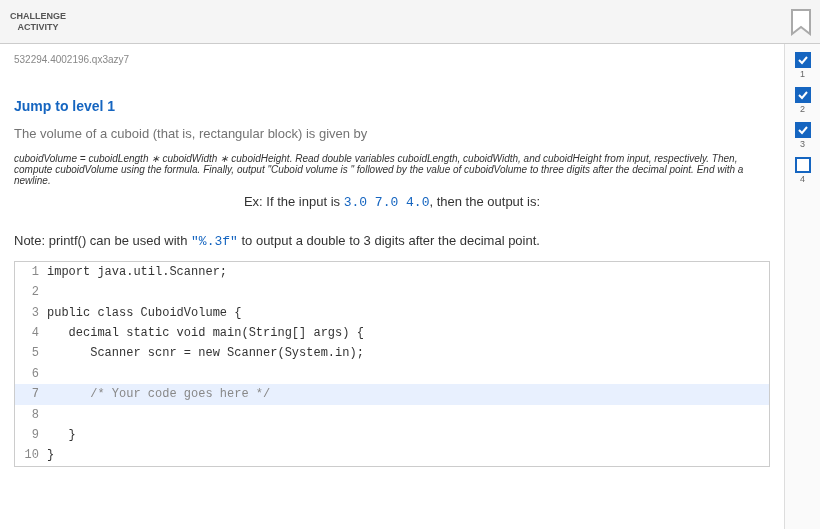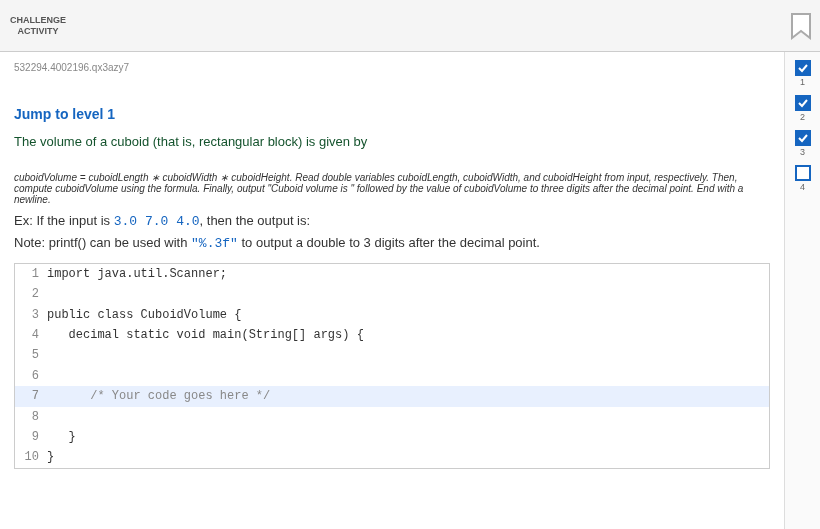--- a/index.html
+++ b/index.html
@@ -3,21 +3,21 @@
   <meta charset="utf-8">
   <style>
     * { box-sizing: border-box; margin: 0; padding: 0; }
     body { font-family: Arial, sans-serif; font-size: 13px; background: #fff; color: #333; width: 820px; height: 529px; overflow: hidden; }
 
     .header {
       display: flex;
       align-items: stretch;
       border-bottom: 1px solid #ccc;
       background: #f5f5f5;
-      height: 52px;
+      height: 44px;
     }
     .header-left {
       display: flex;
       align-items: center;
       padding: 0 10px;
     }
     .challenge-label {
       font-size: 9px;
       font-weight: bold;
       color: #555;
@@ -65,29 +65,30 @@
     .jump-to-level {
       font-size: 14px;
       font-weight: bold;
       color: #1565c0;
       margin-bottom: 10px;
       margin-top: 33px;
     }
 
     .description-text {
       font-size: 13px;
-      color: #14532d;
+      color: #737373;
       line-height: 1.6;
-      margin-bottom: 19px;
+      margin-bottom: 8px;
     }
 
     .example-text {
       font-size: 13px;
       color: #333;
-      margin-bottom: 6px;
+      margin-bottom: 23px;
+      text-align: center;
     }
 
     .code-inline {
       font-family: 'Courier New', monospace;
       font-size: 13px;
       color: #1565c0;
     }
 
     .code-block-display {
       font-family: 'Courier New', monospace;
@@ -239,20 +240,21 @@
         <div class="code-line">
           <span class="line-number">3</span>
           <span class="line-content">public class CuboidVolume {</span>
         </div>
         <div class="code-line">
           <span class="line-number">4</span>
           <span class="line-content">   decimal static void main(String[] args) {</span>
         </div>
         <div class="code-line">
           <span class="line-number">5</span>
+          <span class="line-content">      Scanner scnr = new Scanner(System.in);</span>
         </div>
         <div class="code-line">
           <span class="line-number">6</span>
           <span class="line-content"></span>
         </div>
         <div class="code-line highlighted">
           <span class="line-number">7</span>
           <span class="line-content"><span class="comment">      /* Your code goes here */</span></span>
         </div>
         <div class="code-line">

